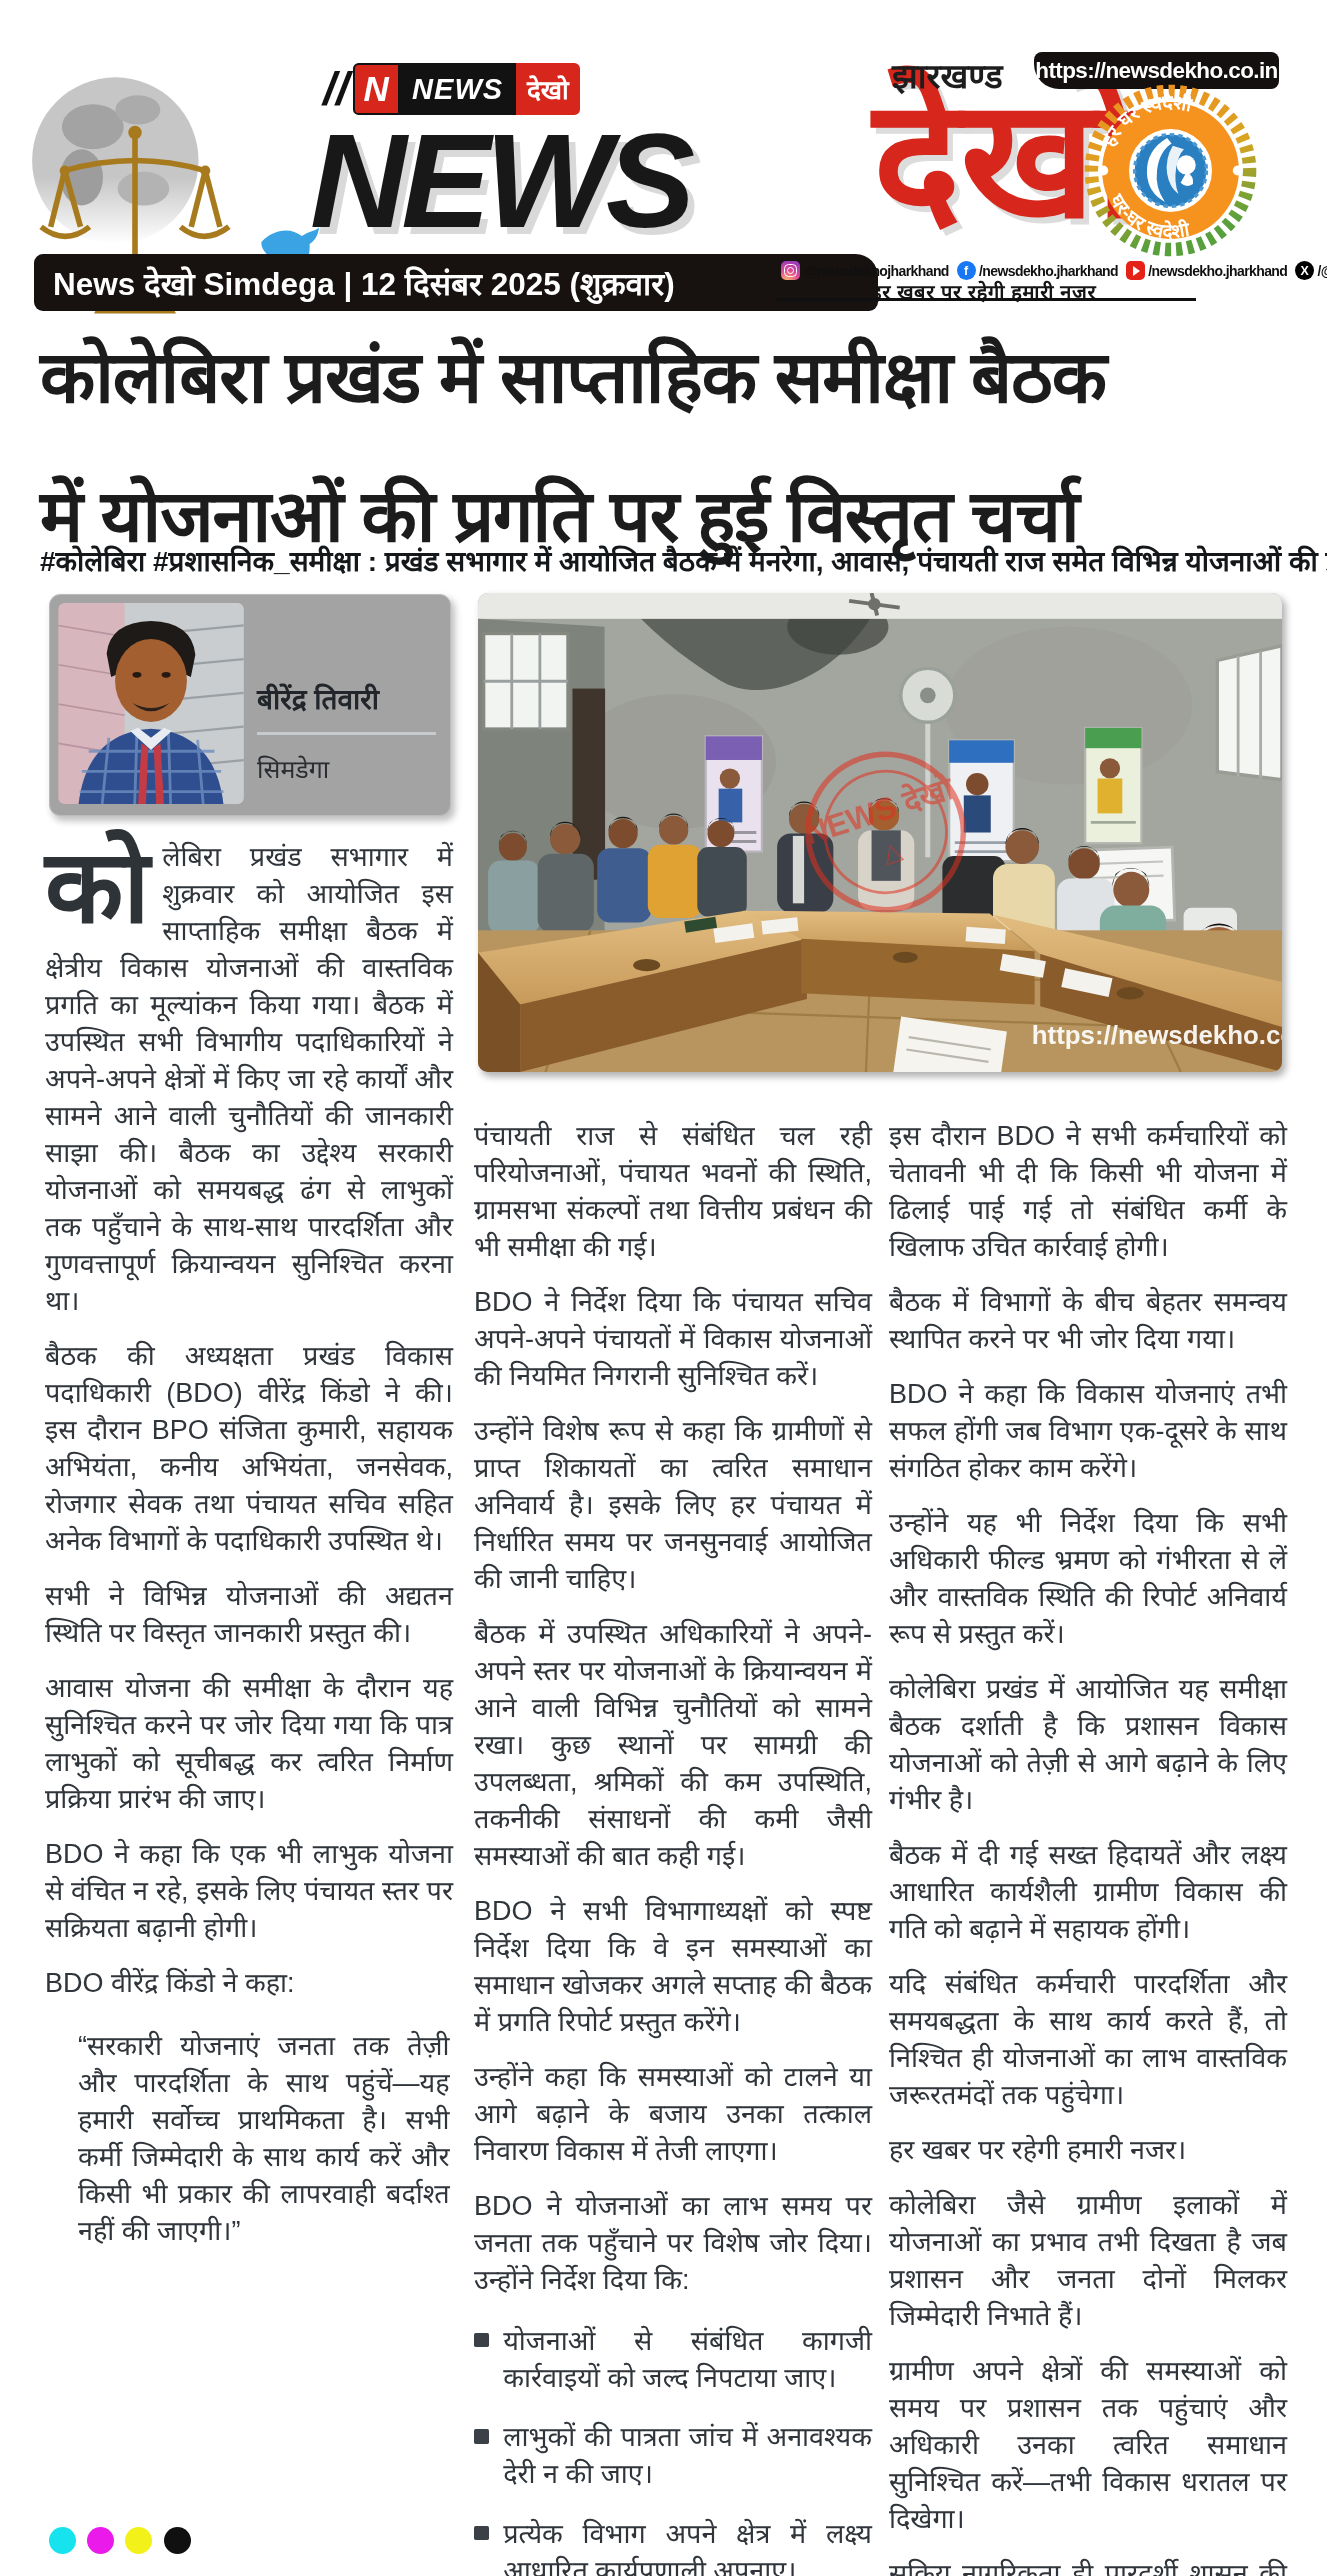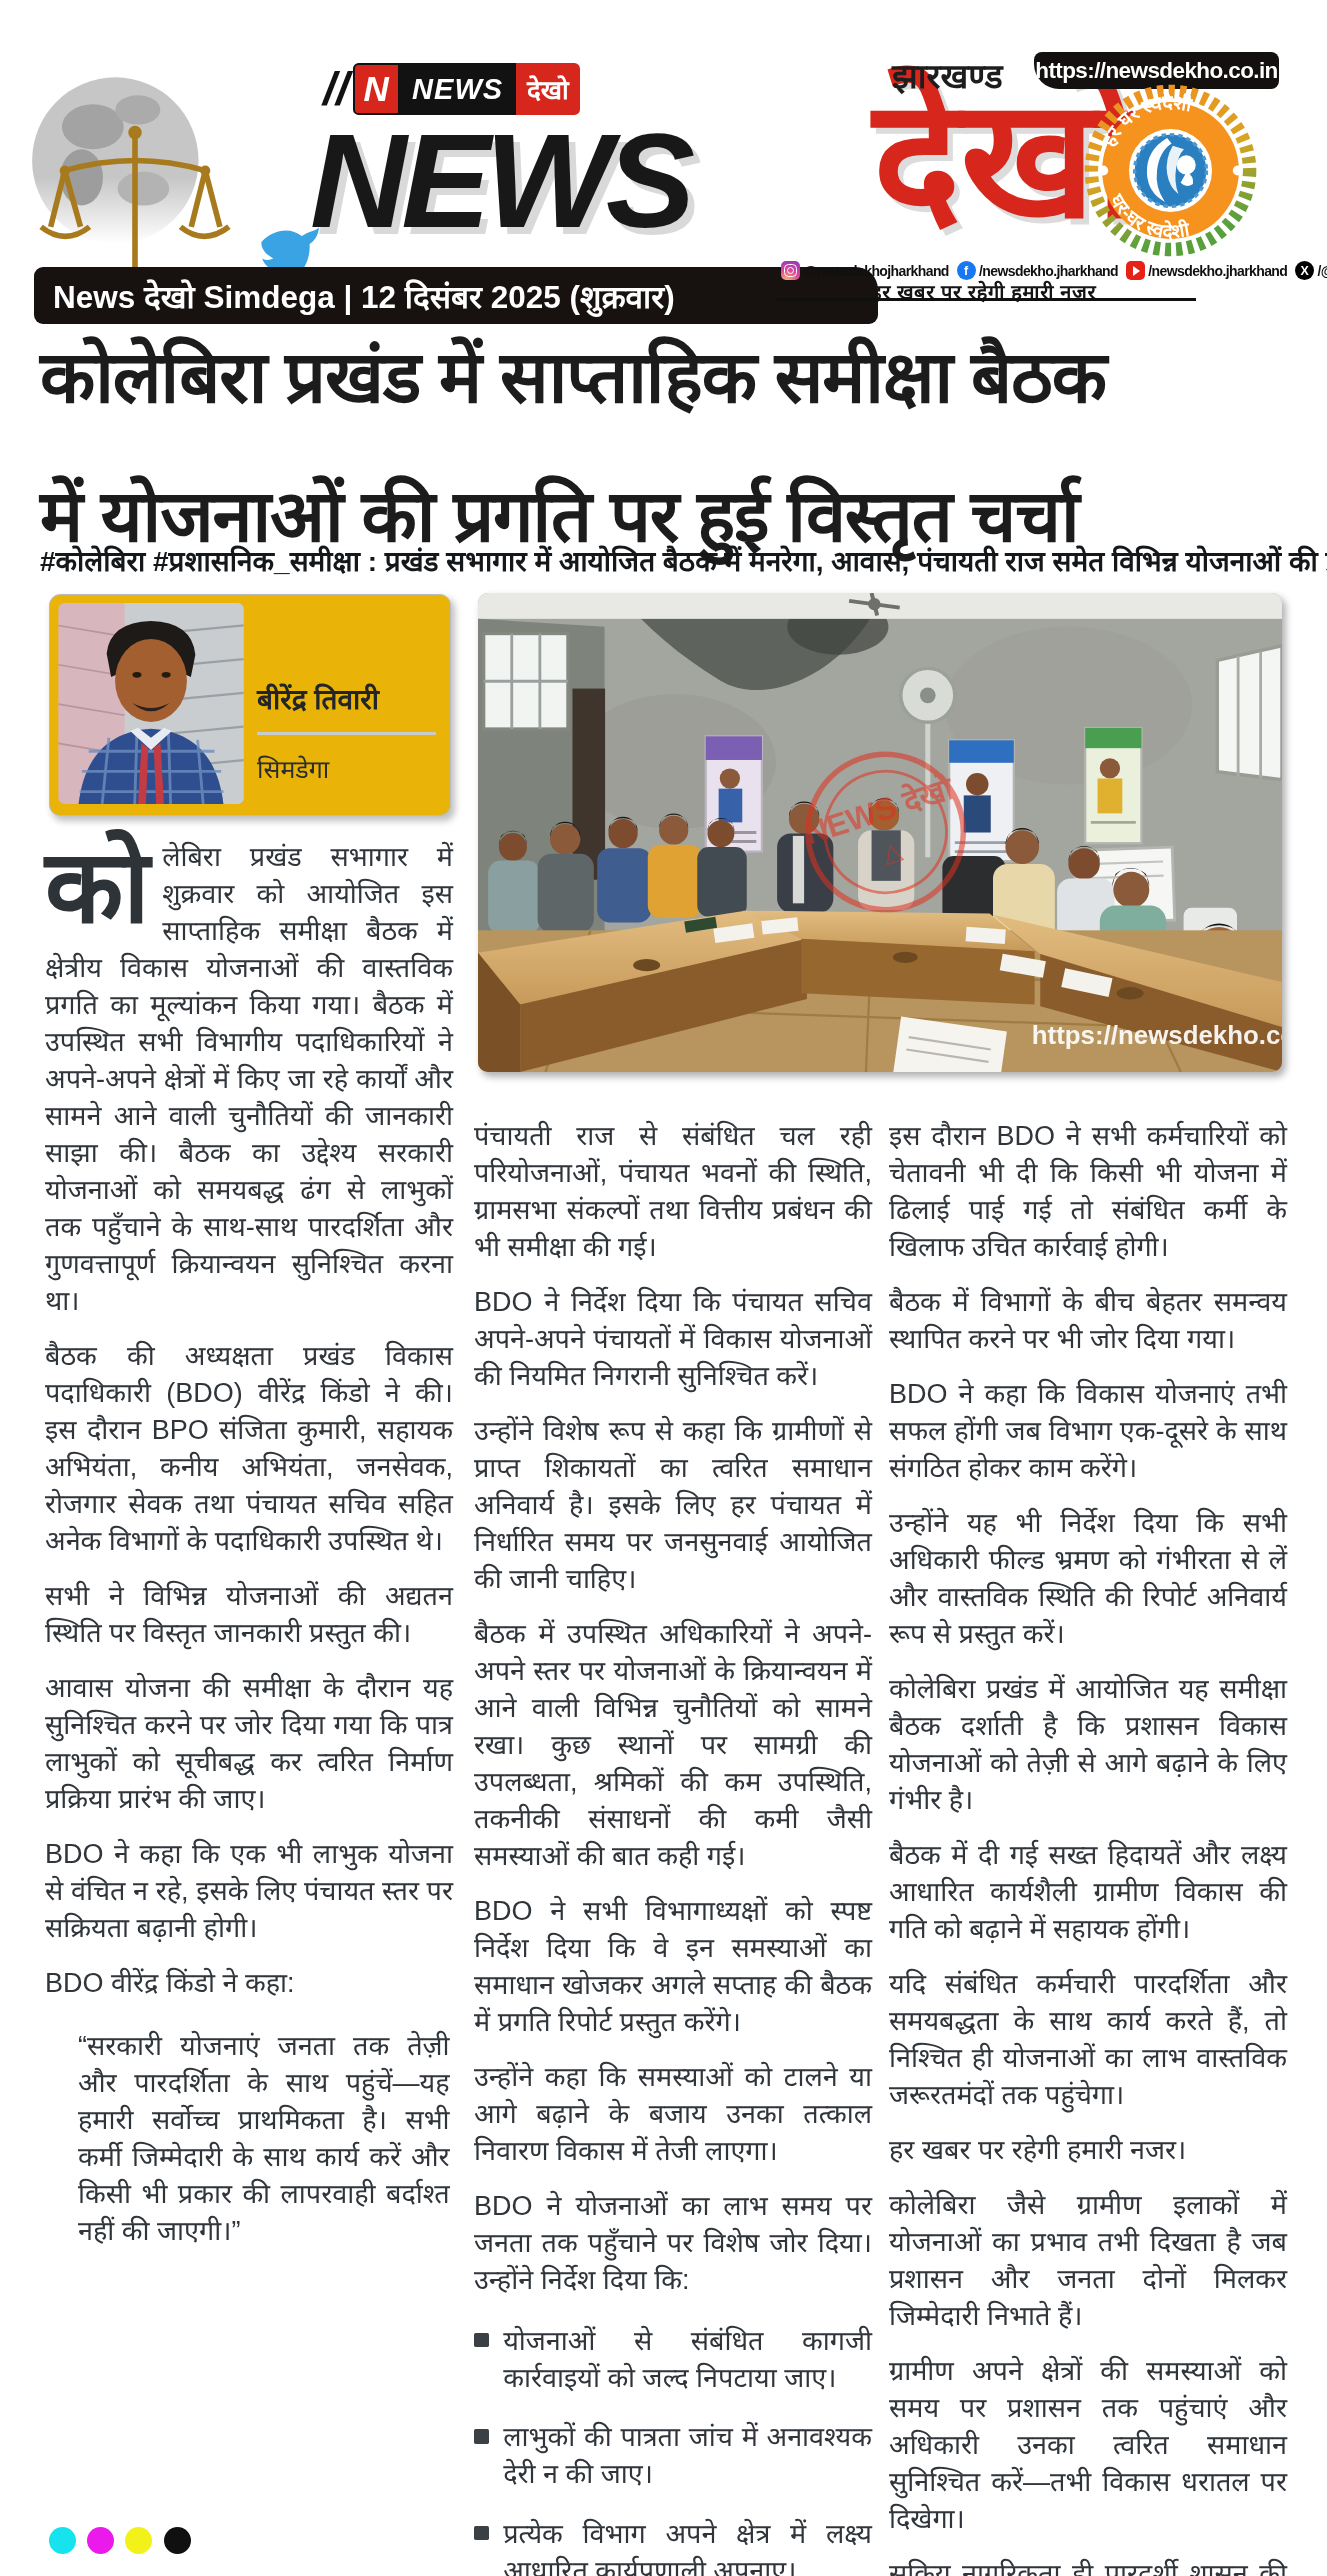--- a/index.html
+++ b/index.html
@@ -18,21 +18,21 @@
   .logo-news{background:#121212;color:#fff;display:flex;align-items:center;justify-content:center;
     font-size:29px;font-style:italic;padding:0 12.4px;letter-spacing:1.1px;}
   .logo-dekho{background:#d7261b;color:#fff;display:flex;align-items:center;justify-content:center;
     font-size:26px;padding:0 11.2px;border-radius:0 5.6px 5.6px 0;}
   .masthead-news{left:310px;top:110px;font-size:134px;line-height:141px;font-weight:900;font-style:italic;
     color:#181818;letter-spacing:-5.6px;text-shadow:6.7px 6.7px 0 #d9d9d9;}
   .masthead-dekho{left:873px;top:72px;font-size:165px;line-height:174px;font-weight:bold;color:#d7261b;
     text-shadow:5.6px 5.6px 0 #dcdcdc;}
   .masthead-region{left:892px;top:52px;font-size:34px;font-weight:900;color:#1d1d1d;}
   .masthead-tagline{left:871px;top:278px;font-size:20px;font-weight:900;color:#141414;letter-spacing:0.6px;}
-  .date-bar{left:34px;top:267px;width:844px;height:57px;background:#171110;color:#fff;
+  .date-bar{left:34px;top:254px;width:844px;height:57px;background:#171110;color:#fff;
     border-radius:9px 22.5px 9px 9px;display:flex;align-items:center;font-size:31.5px;font-weight:bold;
     padding-left:19px;box-sizing:border-box;}
   .social-row{left:781px;top:256px;width:529px;height:29px;display:flex;align-items:center;gap:7.9px;}
   .soc-item{display:flex;align-items:center;gap:3.4px;}
   .soc-ico{position:relative;width:19px;height:19px;border-radius:50%;flex:0 0 auto;display:flex;
     align-items:center;justify-content:center;color:#fff;font-weight:900;font-size:12.4px;}
   .ig{border-radius:5px;background:radial-gradient(circle at 30% 110%,#fdc468,#df4996 48%,#9b3bb8 85%);}
   .ig::before{content:"";position:absolute;inset:3.4px;border:1.7px solid #fff;border-radius:4.5px;}
   .ig::after{content:"";position:absolute;width:5.6px;height:5.6px;border:1.7px solid #fff;border-radius:50%;}
   .fb{background:#1877f2;}
@@ -42,21 +42,21 @@
   .xx{background:#000;}
   .soc-handle{font-size:14px;font-weight:900;color:#101010;letter-spacing:-0.6px;white-space:nowrap;}
   .social-rule{left:775px;top:298px;width:421px;height:2.8px;background:#101010;}
 
   
   .headline{left:40px;top:308px;width:1260px;color:#1c1c1c;font-weight:800;}
   .headline div{font-size:72px;line-height:139px;white-space:nowrap;letter-spacing:-1.1px;}
   .subheadline{left:40px;top:541px;width:1260px;font-size:28px;font-weight:bold;color:#15181b;white-space:nowrap;}
 
   
-  .reporter-card{left:49px;top:594px;width:400px;height:220px;background:#eab308;border:1.7px solid #b9bdc0;
+  .reporter-card{left:49px;top:594px;width:400px;height:220px;background:#a3a3a3;border:1.7px solid #b9bdc0;
     border-radius:11.2px;box-shadow:3.4px 4.5px 7.9px rgba(0,0,0,.25);}
   .reporter-photo{left:7.9px;top:7.9px;width:186px;height:201px;border-radius:6.7px;overflow:hidden;}
   .reporter-name{left:207px;top:84px;font-size:28px;font-weight:bold;color:#22262a;}
   .reporter-divider{left:207px;top:137px;width:179px;height:3.4px;background:#c7cbcd;}
   .reporter-location{left:207px;top:156px;font-size:25px;color:#2a2e33;}
 
   
   .meet-photo{left:478px;top:593px;width:804px;height:479px;border-radius:10px;overflow:hidden;
     box-shadow:3.4px 4.5px 7.9px rgba(0,0,0,.3);}
 

